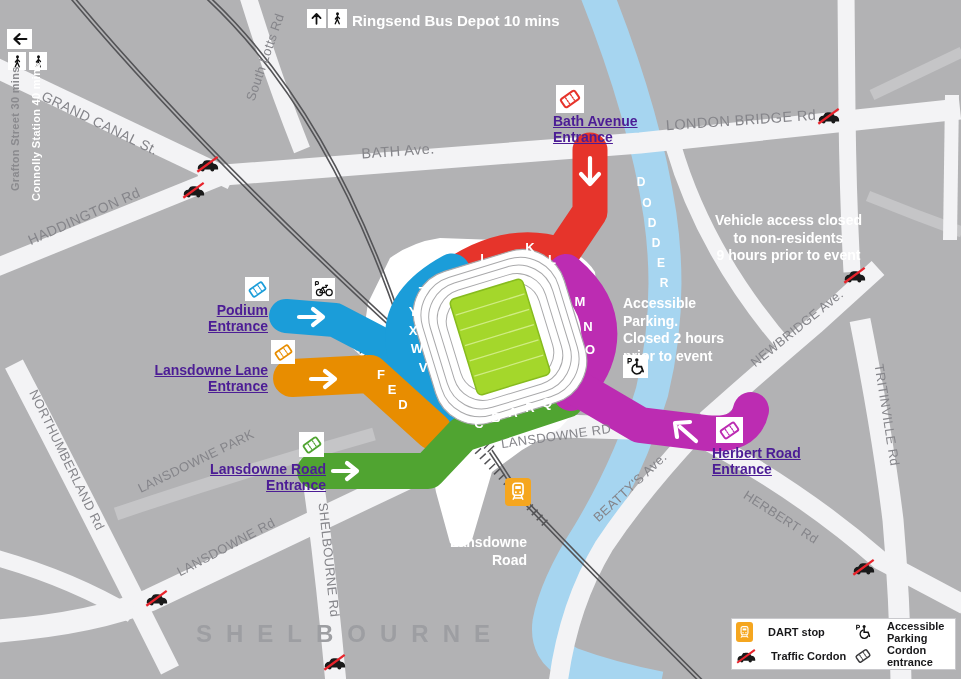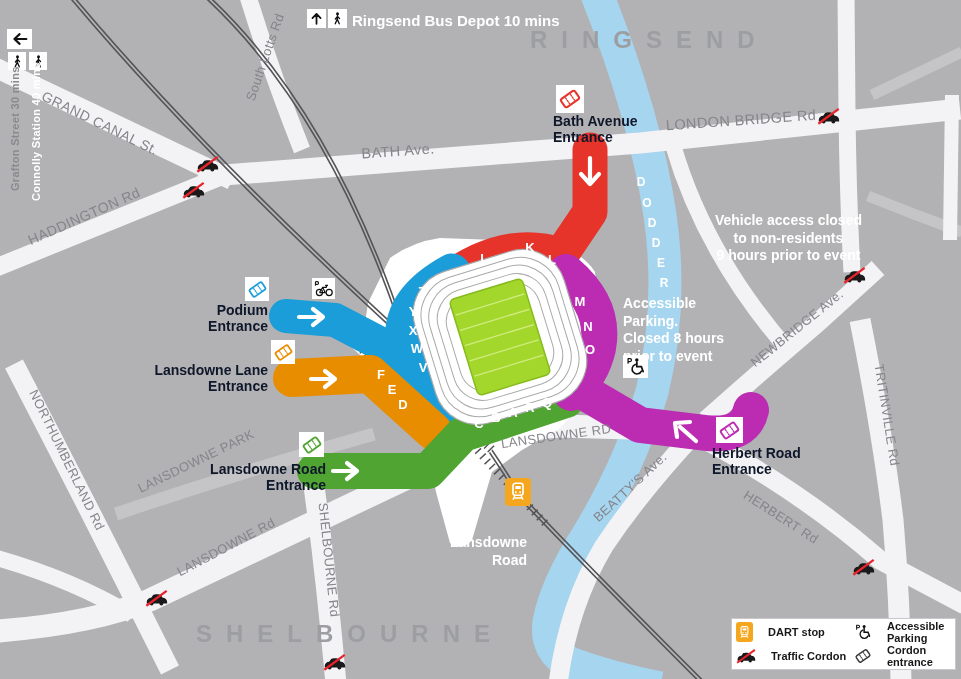--- a/index.html
+++ b/index.html
@@ -6,21 +6,21 @@
   .map{position:relative;width:961px;height:679px;overflow:hidden;background:#b2b2b4;
        font-family:"Liberation Sans",sans-serif;}
   .map svg.base{position:absolute;left:0;top:0;}
   
   .st{position:absolute;color:#85858a;font-size:13px;letter-spacing:.4px;white-space:nowrap;
       transform:translate(-50%,-50%) rotate(var(--r,0deg));}
   .st.big{font-size:14.5px;}
   .riverletter{position:absolute;color:#fff;font-weight:bold;font-size:12px;transform:translate(-50%,-50%);}
   .area{position:absolute;color:#9d9ea2;font-size:24px;font-weight:bold;letter-spacing:14px;white-space:nowrap;}
   
-  .ent{position:absolute;color:#0f172a;font-weight:bold;font-size:14px;line-height:1.15;white-space:nowrap;}
+  .ent{position:absolute;color:#4c1d95;font-weight:bold;font-size:14px;line-height:1.15;white-space:nowrap;text-decoration:underline;}
   .note{position:absolute;color:#fff;font-weight:bold;font-size:14px;line-height:1.25;white-space:nowrap;}
   .sec{position:absolute;color:#fff;font-weight:bold;font-size:13px;transform:translate(-50%,-50%);}
   
   .ibox{position:absolute;background:#fff;display:flex;align-items:center;justify-content:center;}
   .ibox svg{display:block;}
   .nobg{background:transparent;}
   .vtext{position:absolute;font-weight:bold;font-size:11px;letter-spacing:.3px;white-space:nowrap;
          writing-mode:vertical-rl;transform:rotate(180deg);}
   
   .legend{position:absolute;left:731px;top:618px;width:225px;height:52px;background:#fff;
@@ -154,21 +154,20 @@
       <rect x="436" y="272" width="128" height="130" rx="36" fill="none" stroke="#a9a9ab" stroke-width="1"></rect>
       <rect x="444" y="280" width="112" height="114" rx="30" fill="none" stroke="#a9a9ab" stroke-width="1"></rect>
       <rect x="452" y="288" width="96" height="98" rx="26" fill="none" stroke="#a9a9ab" stroke-width="1"></rect>
       <g>
         <rect x="462" y="287" width="76" height="100" rx="5" style="fill:var(--pitch)" stroke="#86bb1e" stroke-width="1.5"></rect>
         <path d="M464,303 H536 M464,319 H536 M464,335 H536 M464,351 H536 M464,367 H536" stroke="#d0ec83" stroke-width="1.3" fill="none"></path>
       </g>
     </g>
   </svg>
 
-  <div class="area" style="left:530px;top:26px;">RINGSEND</div>
   <div class="area" style="left:196px;top:620px;">SHELBOURNE</div>
 
   <div class="st" style="left:100px;top:123px;--r:26deg;font-size:14px;">GRAND CANAL St.</div>
   <div class="st" style="left:265px;top:57px;--r:-71deg;">South Lotts Rd</div>
   <div class="st big" style="left:398px;top:151px;--r:-4deg;">BATH Ave.</div>
   <div class="st big" style="left:741px;top:120px;--r:-4deg;">LONDON BRIDGE Rd</div>
   <div class="st" style="left:84px;top:216px;--r:-24deg;font-size:14px;">HADDINGTON Rd</div>
   <div class="st" style="left:67px;top:460px;--r:64deg;">NORTHUMBERLAND Rd</div>
   <div class="st" style="left:196px;top:461px;--r:-26deg;">LANSDOWNE PARK</div>
   <div class="st" style="left:226px;top:547px;--r:-28deg;">LANSDOWNE Rd</div>
@@ -287,21 +286,21 @@
   </div>
 
   <div class="note" style="right:99px;top:212px;text-align:center;">
     <div>Vehicle access closed</div>
     <div>to non-residents</div>
     <div>9 hours prior to event</div>
   </div>
   <div class="note" style="left:623px;top:295px;">
     <div>Accessible</div>
     <div>Parking.</div>
-    <div>Closed 8 hours</div>
+    <div>Closed 2 hours</div>
     <div>prior to event</div>
   </div>
   <div class="ibox" style="left:623px;top:355px;width:25px;height:23px;color:#111;">
     <svg width="21" height="21" viewBox="0 0 24 24">
         <use href="#sym-wheelchair"></use>
       </svg>
   </div>
 
   <div class="ibox" style="left:312px;top:278px;width:23px;height:21px;color:#111;">
     <svg width="21" height="19" viewBox="0 0 26 22">

